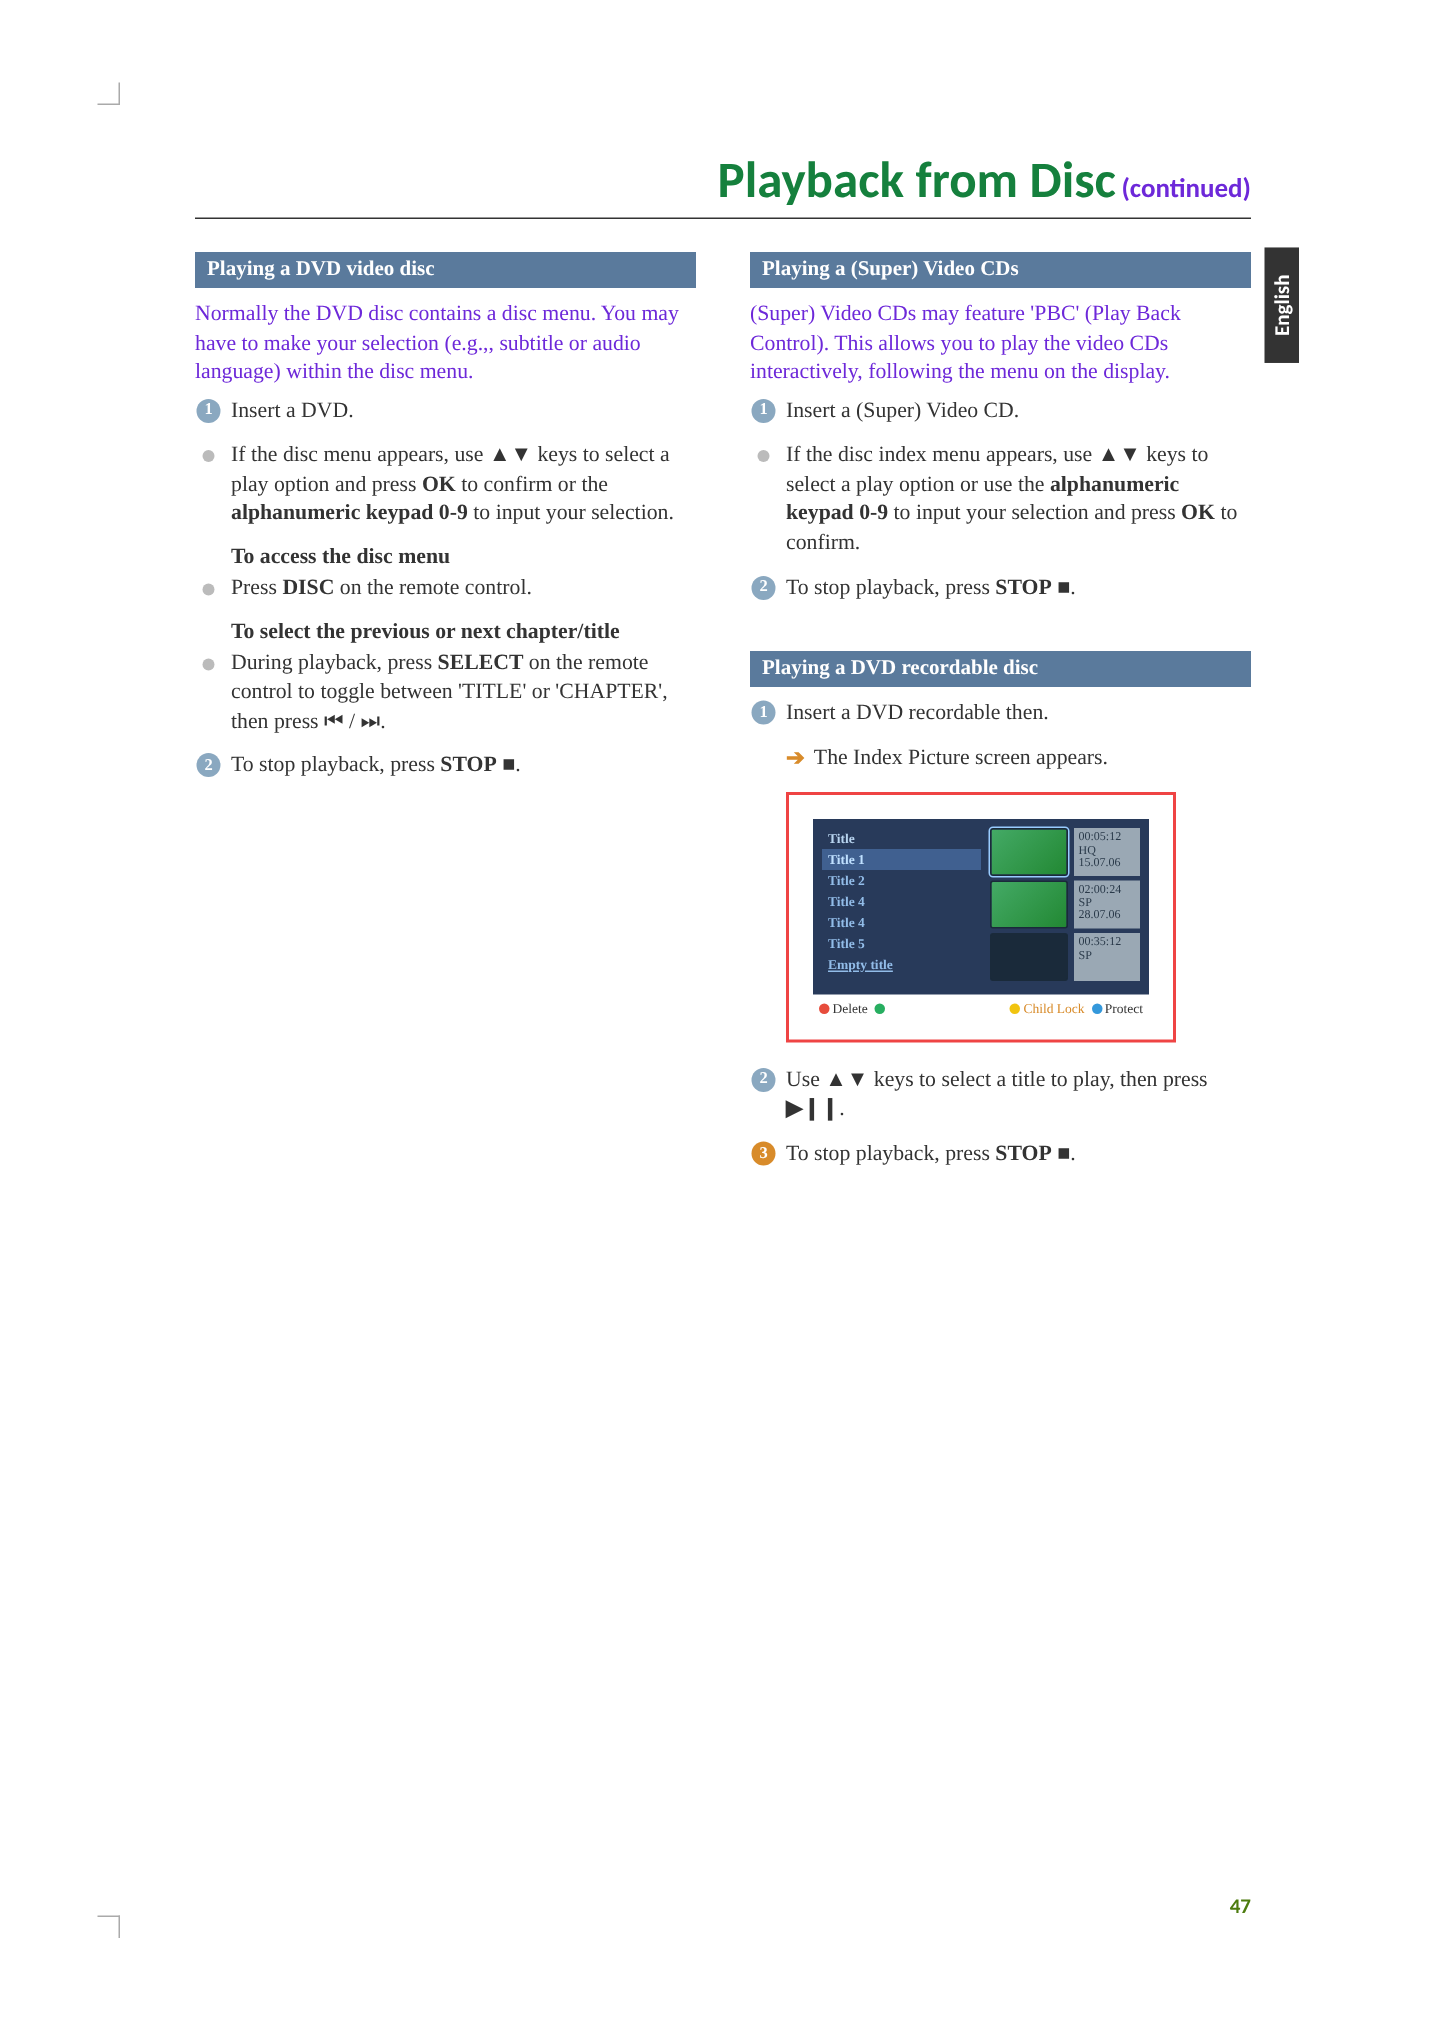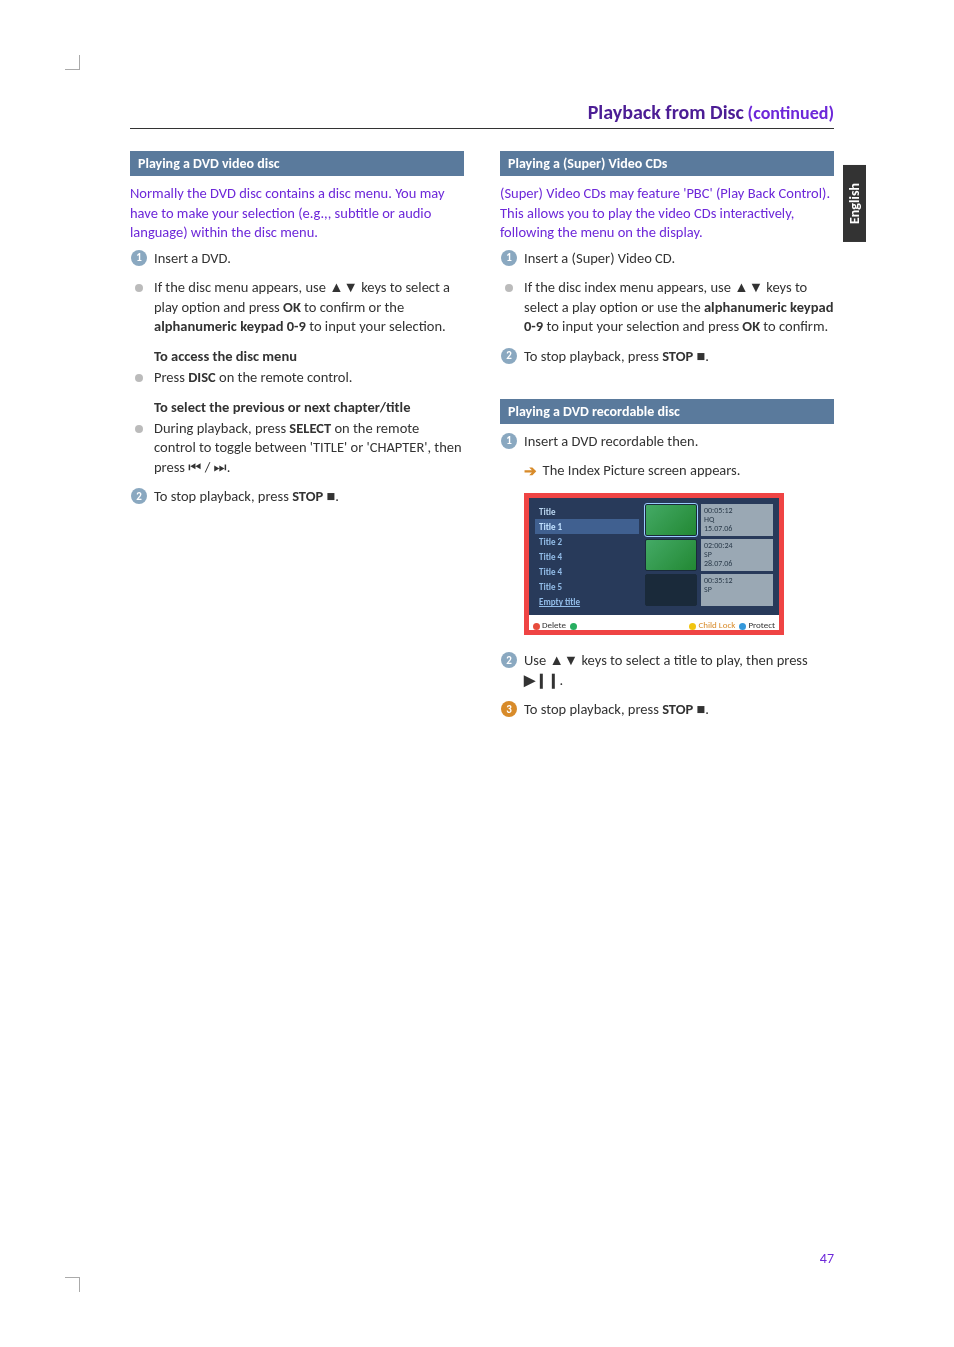--- a/index.html
+++ b/index.html
@@ -17,32 +17,33 @@
     .page {
       padding: 100px 120px 60px 130px;
     }
     .page-title {
       text-align: right;
       border-bottom: 1px solid #333;
       padding-bottom: 4px;
       margin-bottom: 18px;
     }
     .page-title .main {
-      font-size: 20px;
-      font-weight: bold;
-      color: #4c1d95;
+      font-size: 34px;
+      font-weight: bold;
+      color: #15803d;
     }
     .page-title .sub {
       font-size: 18px;
       font-weight: bold;
       color: #6d28d9;
     }
     .columns {
       display: flex;
       gap: 36px;
+      font-family: Liberation Serif, serif;
     }
     .col { flex: 1; min-width: 0; }
     .section-header {
       background: #5a7a9c;
       color: #fff;
       font-weight: bold;
       font-size: 14px;
       padding: 4px 8px;
       margin-bottom: 8px;
       margin-top: 4px;
@@ -124,44 +125,45 @@
       font-weight: bold;
       font-size: 14px;
       padding: 18px 3px;
       writing-mode: vertical-rl;
       transform: rotate(180deg);
       text-align: center;
     }
     .page-num {
       position: absolute;
       right: 120px;
-      bottom: 80px;
+      bottom: 68px;
       font-size: 14px;
-      color: #6d28d9;
+      color: #4d7c0f;
+      font-weight: bold;
     }
     
     .index-pic {
       width: 260px;
       margin: 0 0 16px 24px;
-      border: 5px solid #ef4444;
+      border: 2px solid #ef4444;
       background: #fff;
-      padding: 0;
+      padding: 16px;
       font-size: 9px;
     }
     .index-body {
       background: #283a5a;
       display: flex;
       padding: 6px;
       gap: 6px;
     }
     .title-list { flex: 1; }
     .title-row { color: #92bce8; padding: 2px 4px; font-weight: bold; font-size: 9px; }
     .title-row.header { color: #b8d4ef; }
     .title-row.selected { background: #406090; color: #bfe0ff; }
-    .thumb-col { width: 128px; }
+    .thumb-col { width: 100px; }
     .thumb-item { display: flex; gap: 4px; margin-bottom: 3px; }
     .thumb-img { width: 52px; height: 32px; background: linear-gradient(135deg,#4a6,#283); border: 1px solid #1a2a3a; border-radius: 2px; }
     .thumb-img.sel { outline: 1px solid #9cf; }
     .thumb-meta { background: #9aa8b4; color: #2a3a4a; font-size: 8px; padding: 2px 3px; flex: 1; line-height: 1.1; }
     .index-footer { display: flex; justify-content: space-between; padding: 4px 4px 0; font-size: 9px; color: #333; }
     .dot { width: 7px; height: 7px; border-radius: 50%; display: inline-block; vertical-align: middle; margin-right: 2px; }
     .dot.red { background: #e74c3c; }
     .dot.green { background: #27ae60; }
     .dot.yellow { background: #f1c40f; }
     .dot.blue { background: #3498db; }

